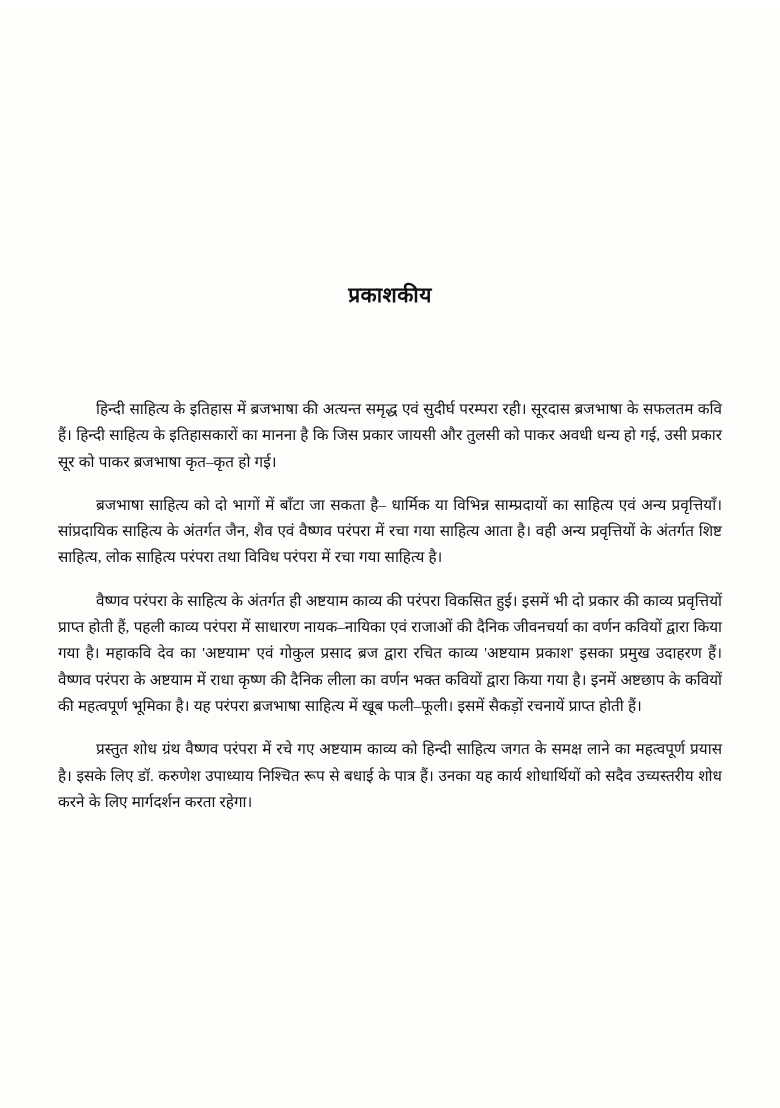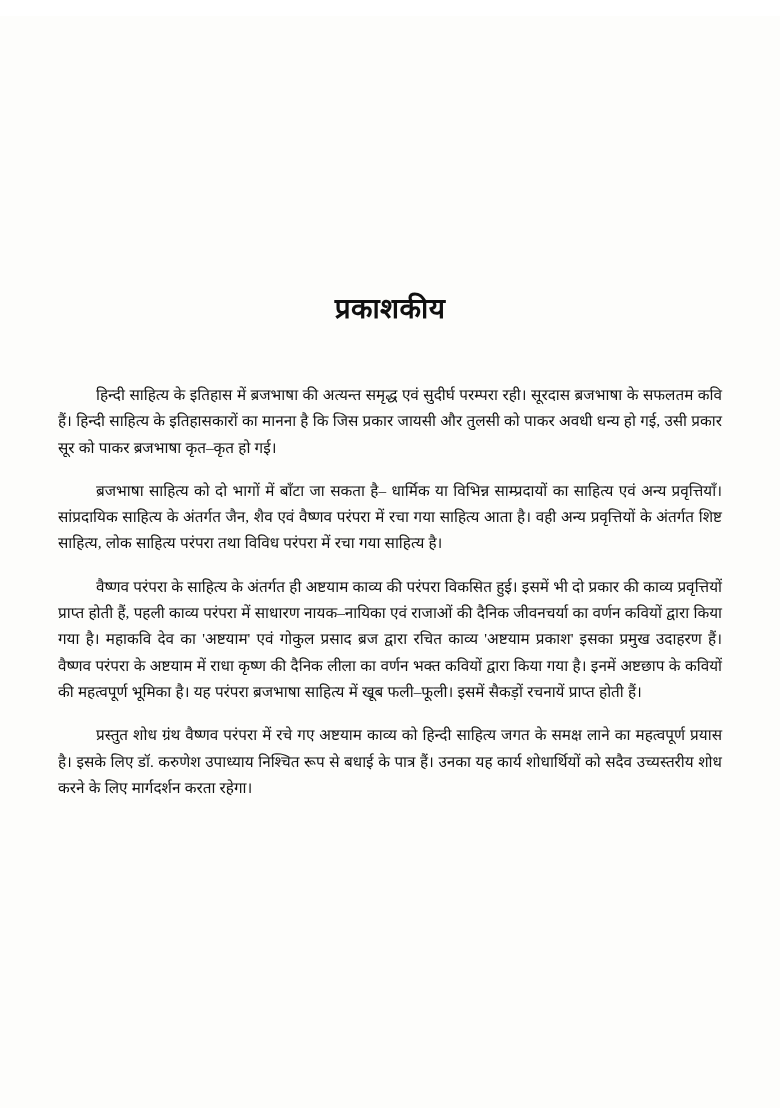--- a/index.html
+++ b/index.html
@@ -16,30 +16,30 @@
   }
   .page {
     position: relative;
     width: 780px;
     height: 1108px;
     background: #fdfdfb;
     box-sizing: border-box;
     padding: 0 58px;
   }
   .page-title {
-    margin: 16px;
+    margin: 8px;
     padding-top: 272px;
     text-align: center;
-    font-size: 28px;
+    font-size: 21px;
     font-weight: bold;
     letter-spacing: 0.4px;
     font-family: "Liberation Serif", "DejaVu Serif", serif;
   }
   .body-block {
-    margin-top: 56px;
+    margin-top: 88px;
   }
   p.para {
     margin: 0 0 17px 0;
     text-align: justify;
     text-justify: inter-word;
     font-size: 15.3px;
     line-height: 1.72;
     text-indent: 38px;
     font-family: "Liberation Serif", "DejaVu Serif", serif;
     word-spacing: 0.4px;

